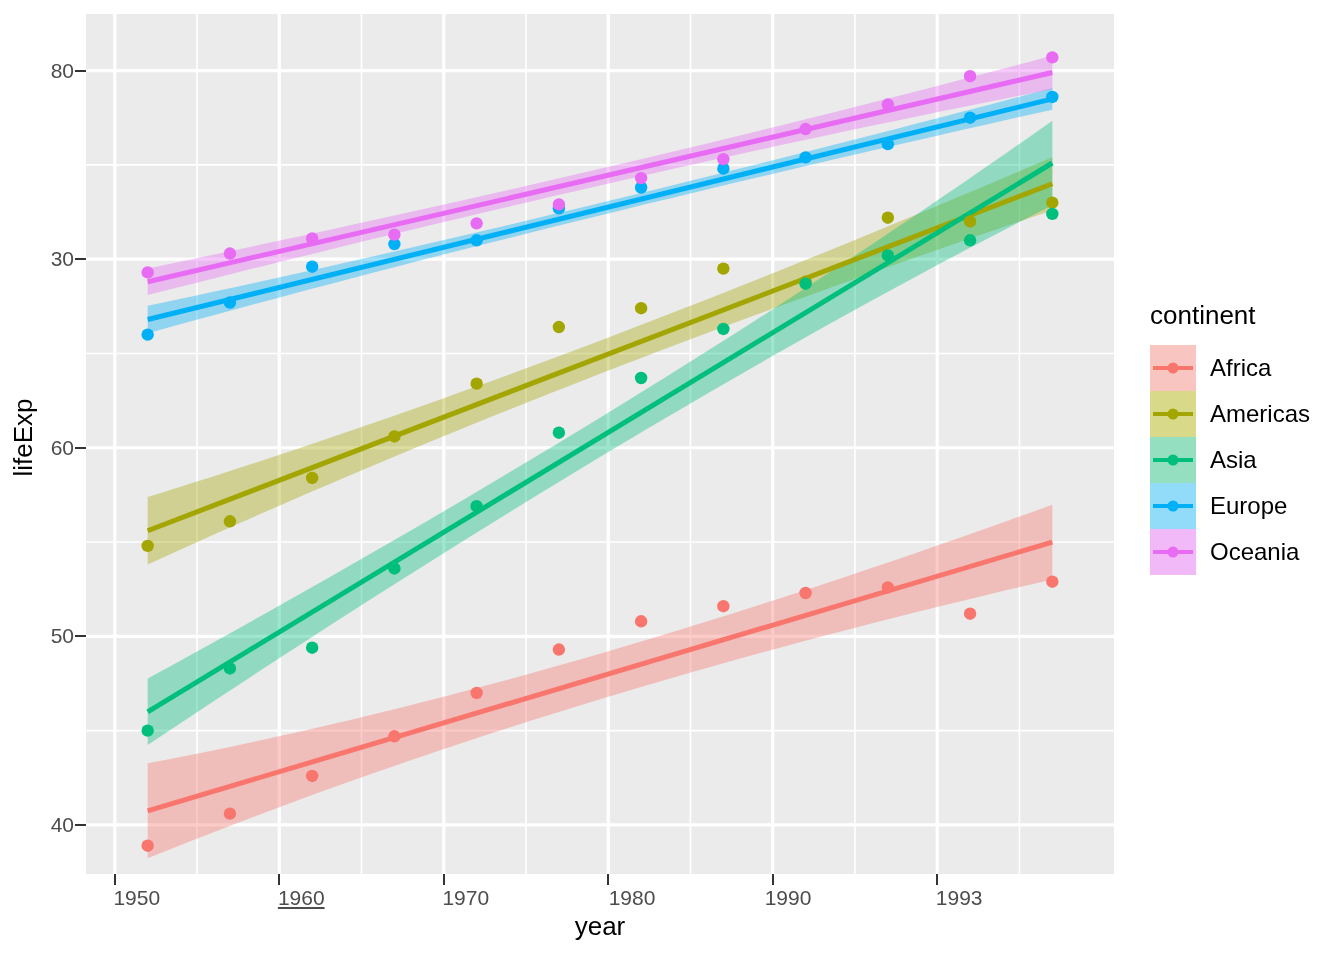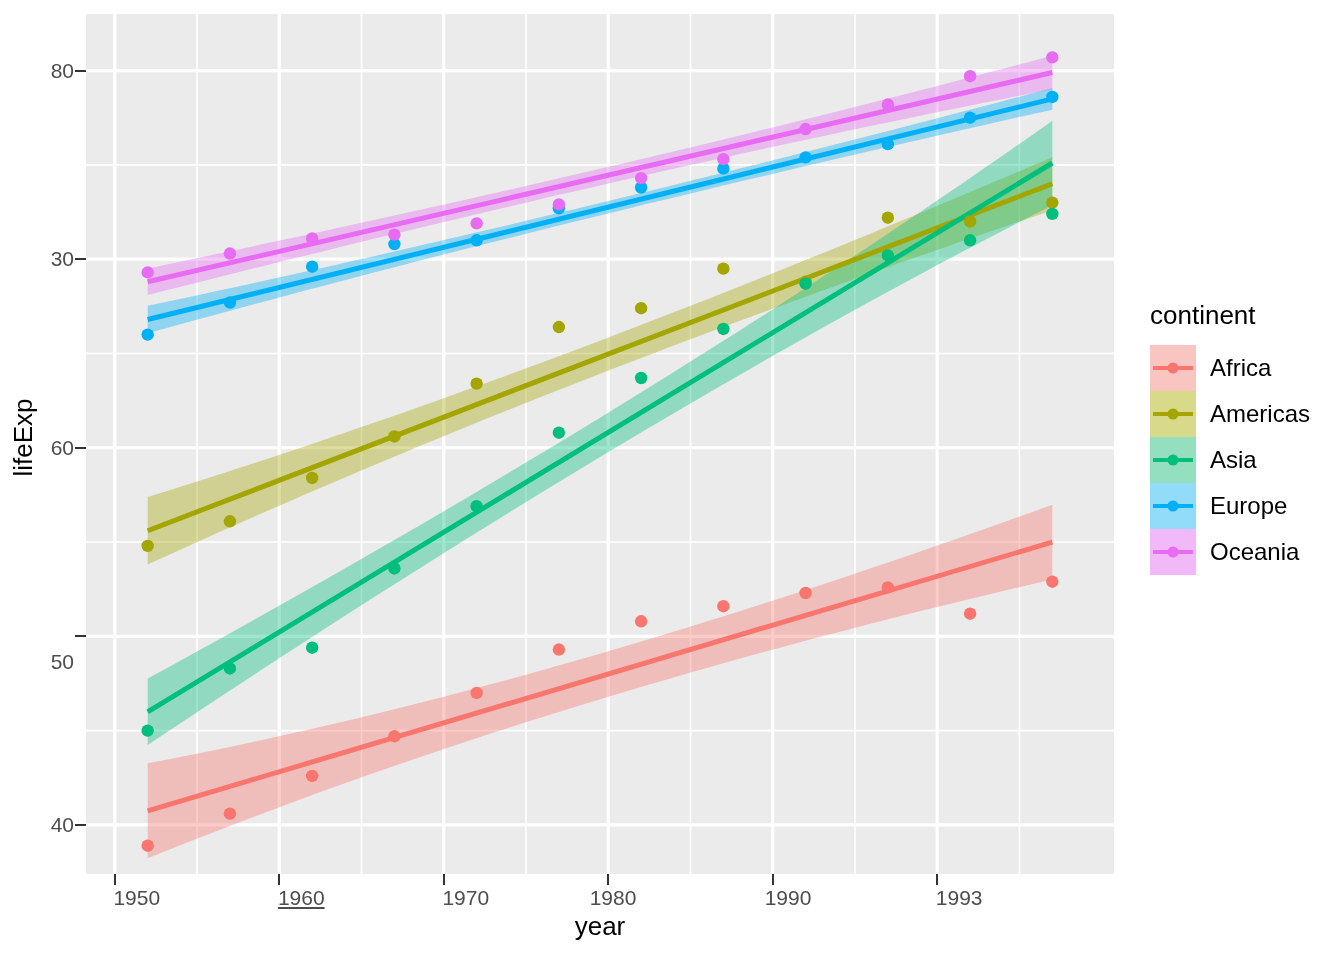--- a/index.html
+++ b/index.html
@@ -248,37 +248,37 @@
           <circle cx="801.84" cy="90.52631578947353" r="6.2" fill="#E76BF3"></circle>
           <circle cx="884.08" cy="62.23684210526312" r="6.2" fill="#E76BF3"></circle>
           <circle cx="966.3199999999999" cy="43.37719298245611" r="6.2" fill="#E76BF3"></circle>
         </g>
       </svg>
   </div>
 
   <div id="yticks">
       <div class="ytick-label" style="top: 824.965px; text-align: right;">40</div>
       <div class="ytick-mark" style="top: 824.965px;"></div>
-      <div class="ytick-label" style="top: 636.368px; margin-top: 26px;">50</div>
+      <div class="ytick-label" style="top: 636.368px;">50</div>
       <div class="ytick-mark" style="top: 636.368px;"></div>
       <div class="ytick-label" style="top: 447.772px;">60</div>
       <div class="ytick-mark" style="top: 447.772px;"></div>
       <div class="ytick-label" style="top: 259.175px;">30</div>
       <div class="ytick-mark" style="top: 259.175px;"></div>
       <div class="ytick-label" style="top: 70.5789px;">80</div>
       <div class="ytick-mark" style="top: 70.5789px;"></div>
     </div>
   <div id="xticks">
       <div class="xtick-label" style="left: 114.784px;">1950</div>
       <div class="xtick-mark" style="left: 114.784px;"></div>
       <div class="xtick-label" style="left: 279.264px; text-decoration: underline;">1960</div>
       <div class="xtick-mark" style="left: 279.264px;"></div>
       <div class="xtick-label" style="left: 443.744px;">1970</div>
       <div class="xtick-mark" style="left: 443.744px;"></div>
-      <div class="xtick-label" style="left: 591px;">1980</div>
+      <div class="xtick-label" style="left: 610px;">1980</div>
       <div class="xtick-mark" style="left: 608.224px;"></div>
       <div class="xtick-label" style="left: 766px;">1990</div>
       <div class="xtick-mark" style="left: 772.704px;"></div>
       <div class="xtick-label" style="left: 937.184px;">1993</div>
       <div class="xtick-mark" style="left: 937.184px;"></div>
     </div>
 
   <div id="xlab">
     <span>year</span>
   </div>

